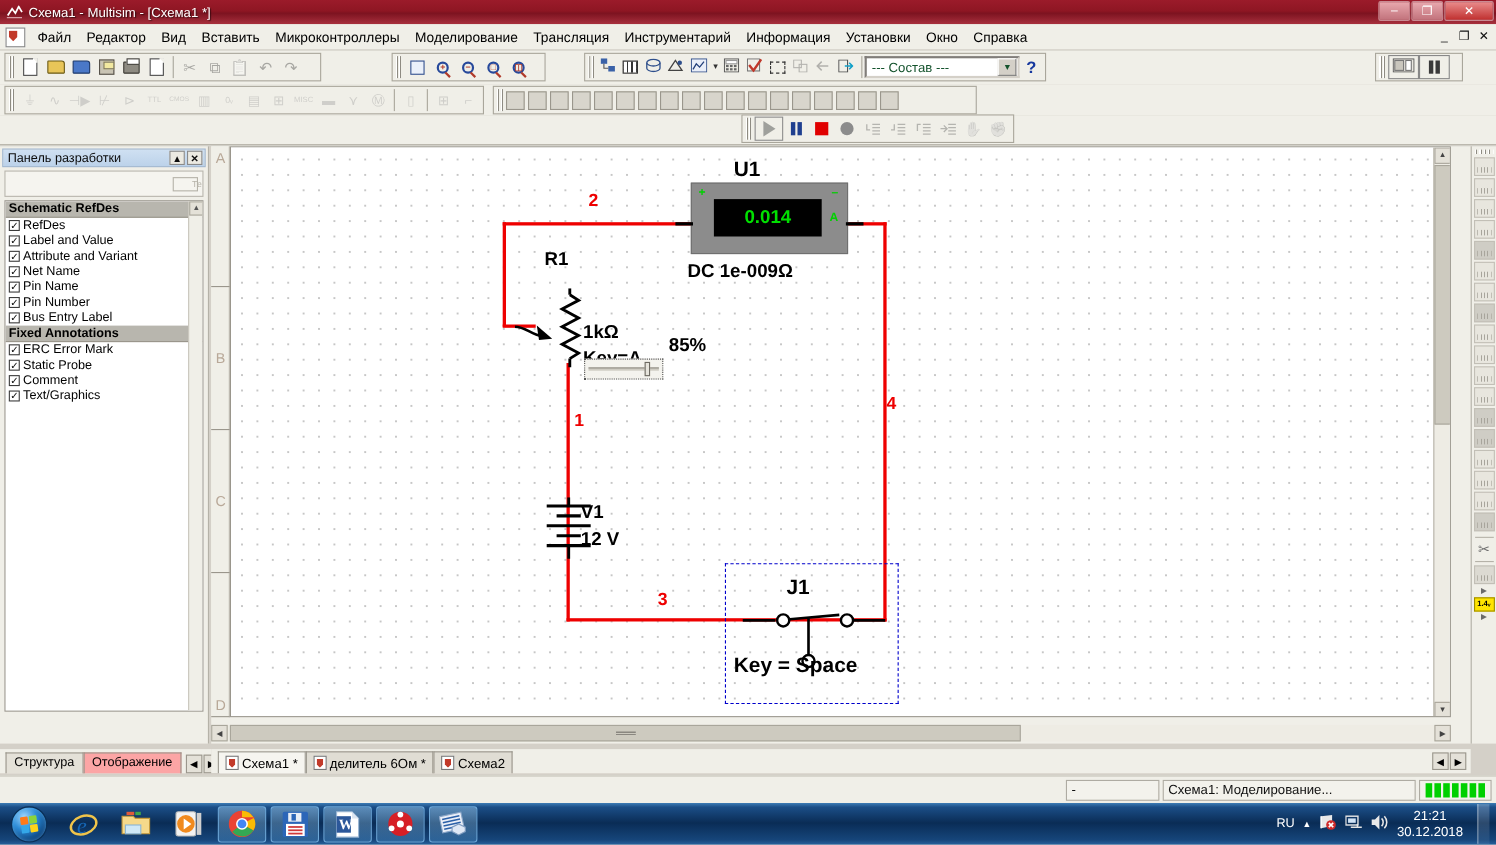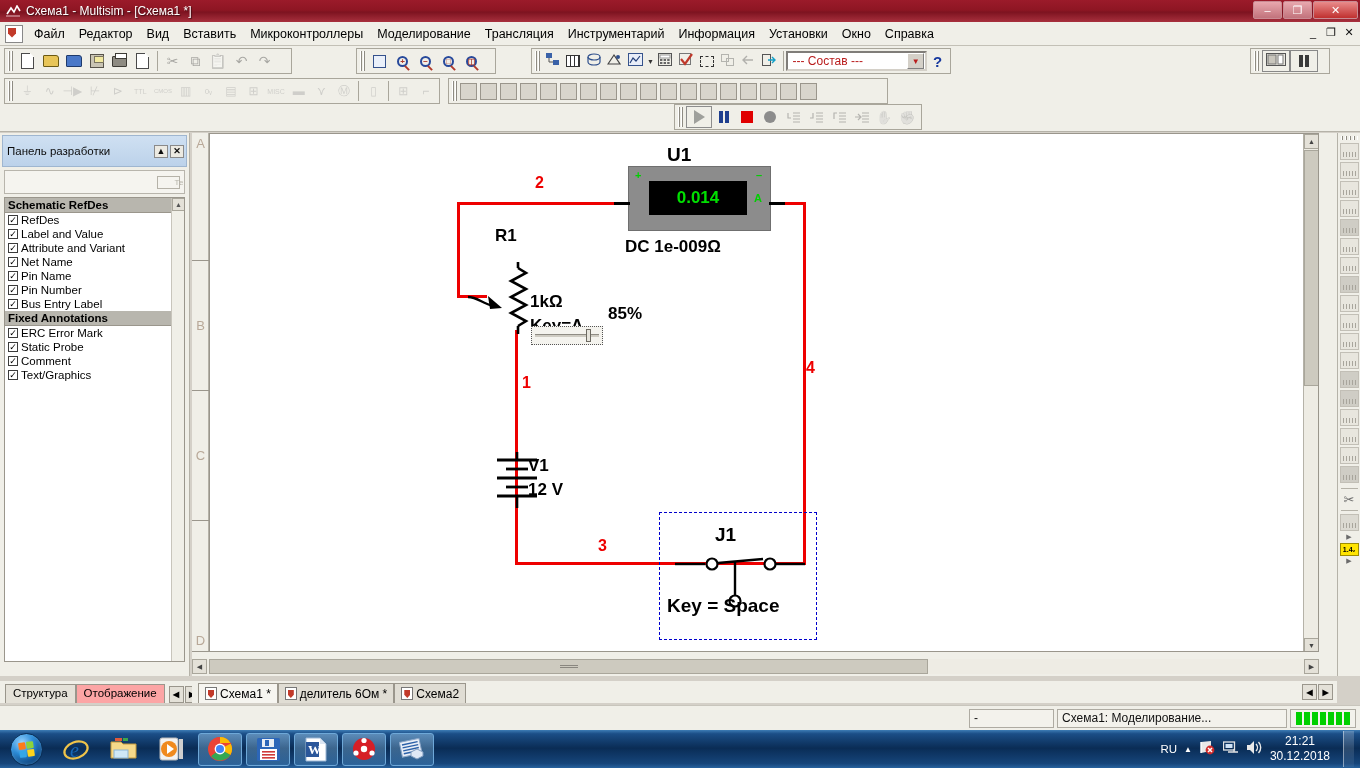--- a/index.html
+++ b/index.html
@@ -106,21 +106,21 @@
   
   .cglyph { font-size:12px; color:#9d9a92; font-family:"Liberation Sans",sans-serif; }
 
   
   .sqbtn { width:17px;height:17px;background:#d8d5cc;border:1px solid #9a968c;margin-right:3px; }
 
   
   .combo {
     height:20px; width:155px; border:2px inset #d4d0c8; background:#fff;
     display:flex; align-items:center; justify-content:space-between;
-    padding:0 1px 0 4px; font-size:12px; color:#b91c1c;
+    padding:0 1px 0 4px; font-size:12px; color:#14532d;
   }
   .combo .arrow {
     width:17px; height:16px; background:#d4d0c8; border:1px solid #fff;
     border-right-color:#808080; border-bottom-color:#808080;
     display:flex; align-items:center; justify-content:center; font-size:8px;
   }
 
   
   .simbar { position:absolute; left:674px; top:104px; height:26px; border:1px solid #a9a69b;
             background:#f0efe8; display:flex; align-items:center; padding:0 2px; }
@@ -129,21 +129,21 @@
   .pause-b i{display:block;width:4px;height:12px;background:#1f3f8f;}
   .stop-sq { width:12px;height:12px;background:#e00000; }
   .dot-c { width:12px;height:12px;border-radius:50%;background:#8c8c8c; }
 
   
   .dock {
     position:absolute; left:0; top:133px; width:190px; height:543px;
     background:#f0efe8; border-right:1px solid #b5b2a8;
   }
   .dock-title {
-    height:32px; margin:2px 2px 0 2px;
+    height:17px; margin:2px 2px 0 2px;
     background:linear-gradient(to bottom,#cfe0f2,#bcd2ea);
     border:1px solid #9fb6d0; display:flex; align-items:center;
     font-size:11.5px; color:#0c0c0c; padding-left:4px;gap:20px;
   }
   .dock-title .ctl { margin-left:auto; display:flex; gap:2px; padding-right:2px; }
   .dock-title .ctl b {
     width:14px;height:13px;border:1px solid #8a8a8a;background:#eceae2;
     display:flex;align-items:center;justify-content:center;font-size:9px;font-weight:bold;
   }
   .dock-search {

